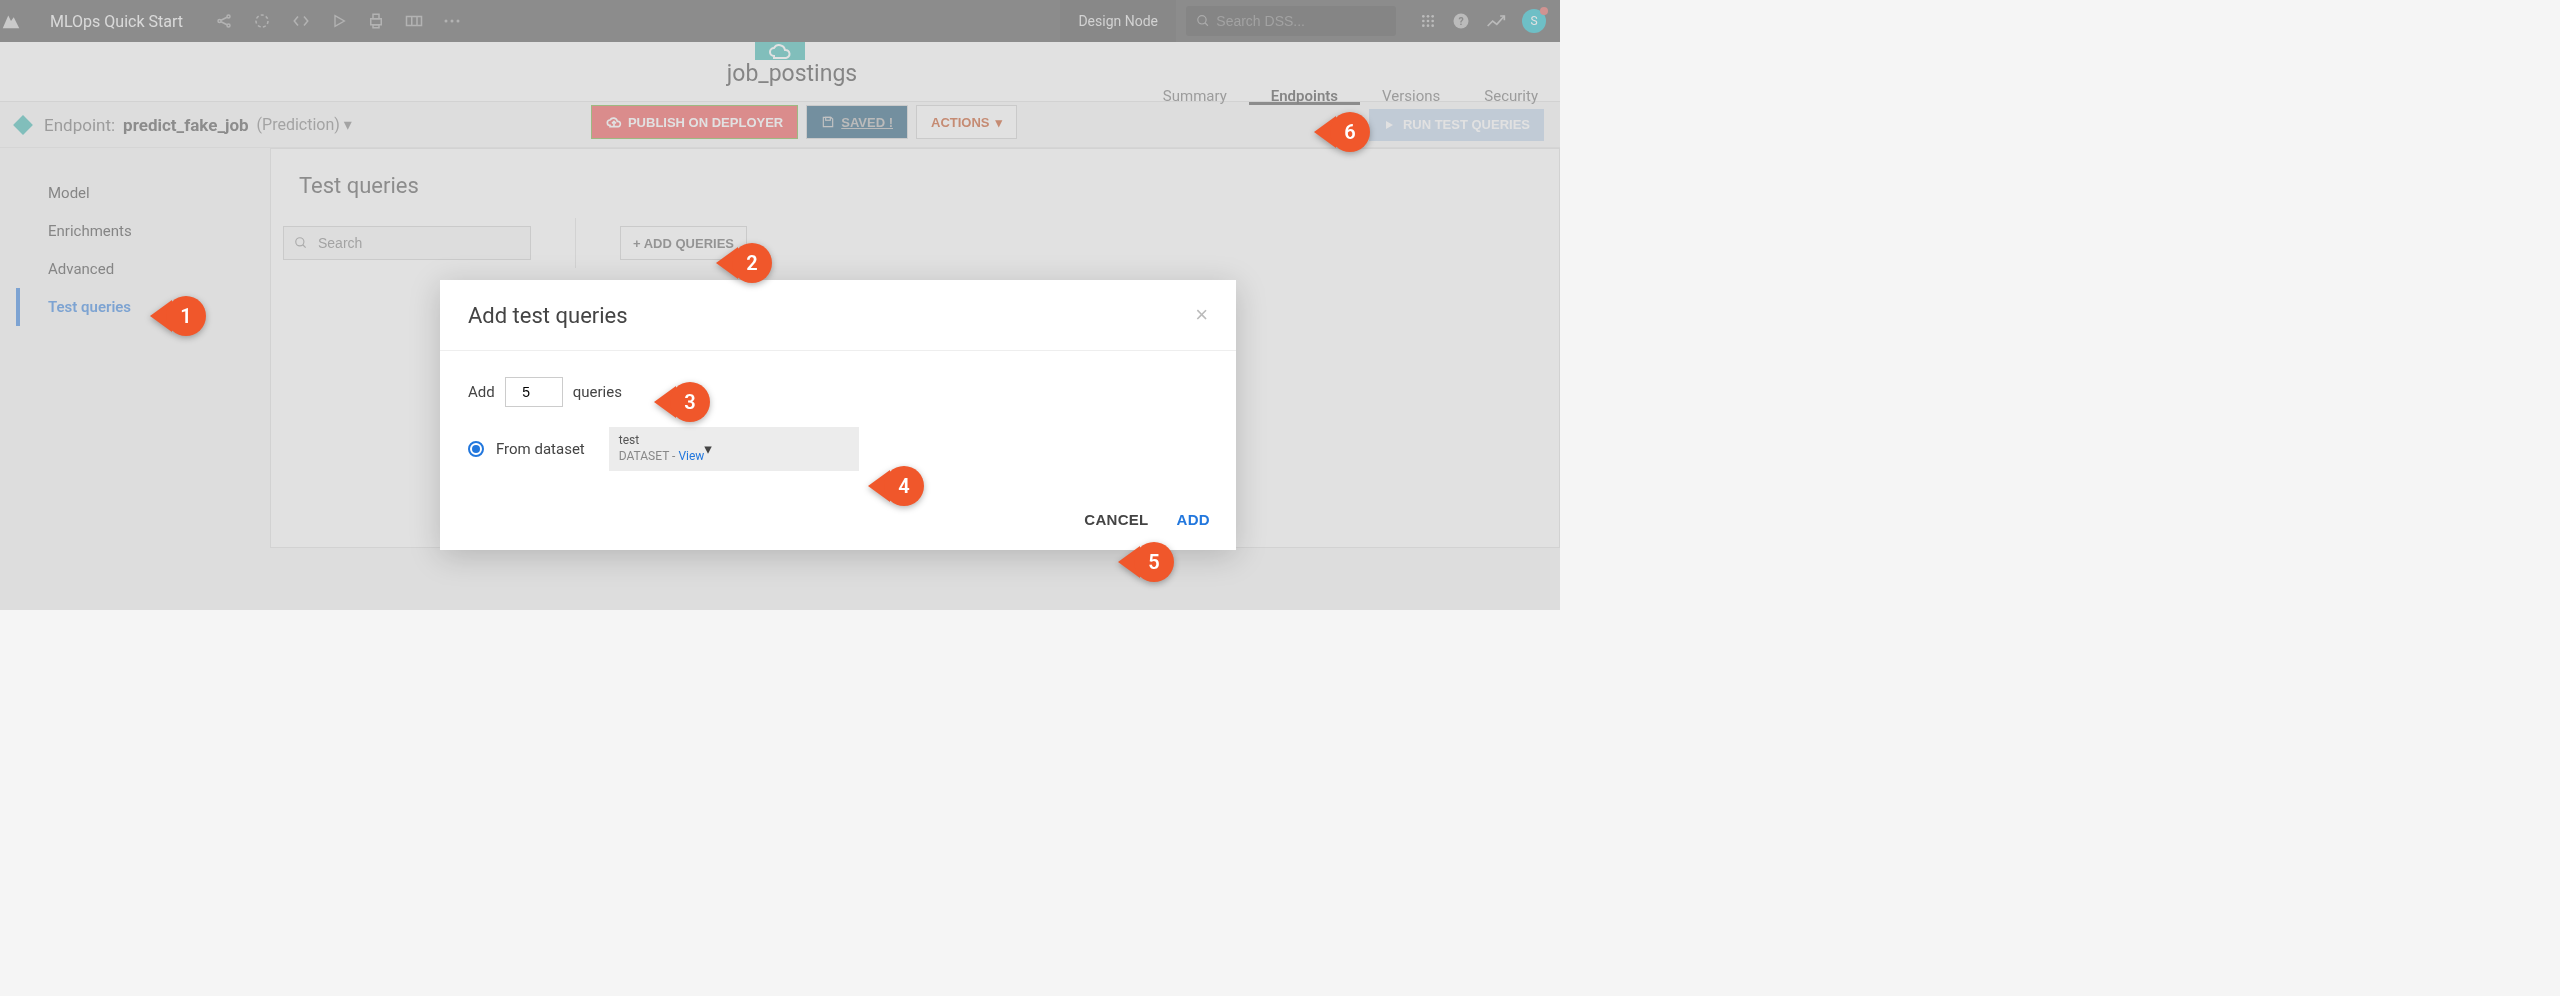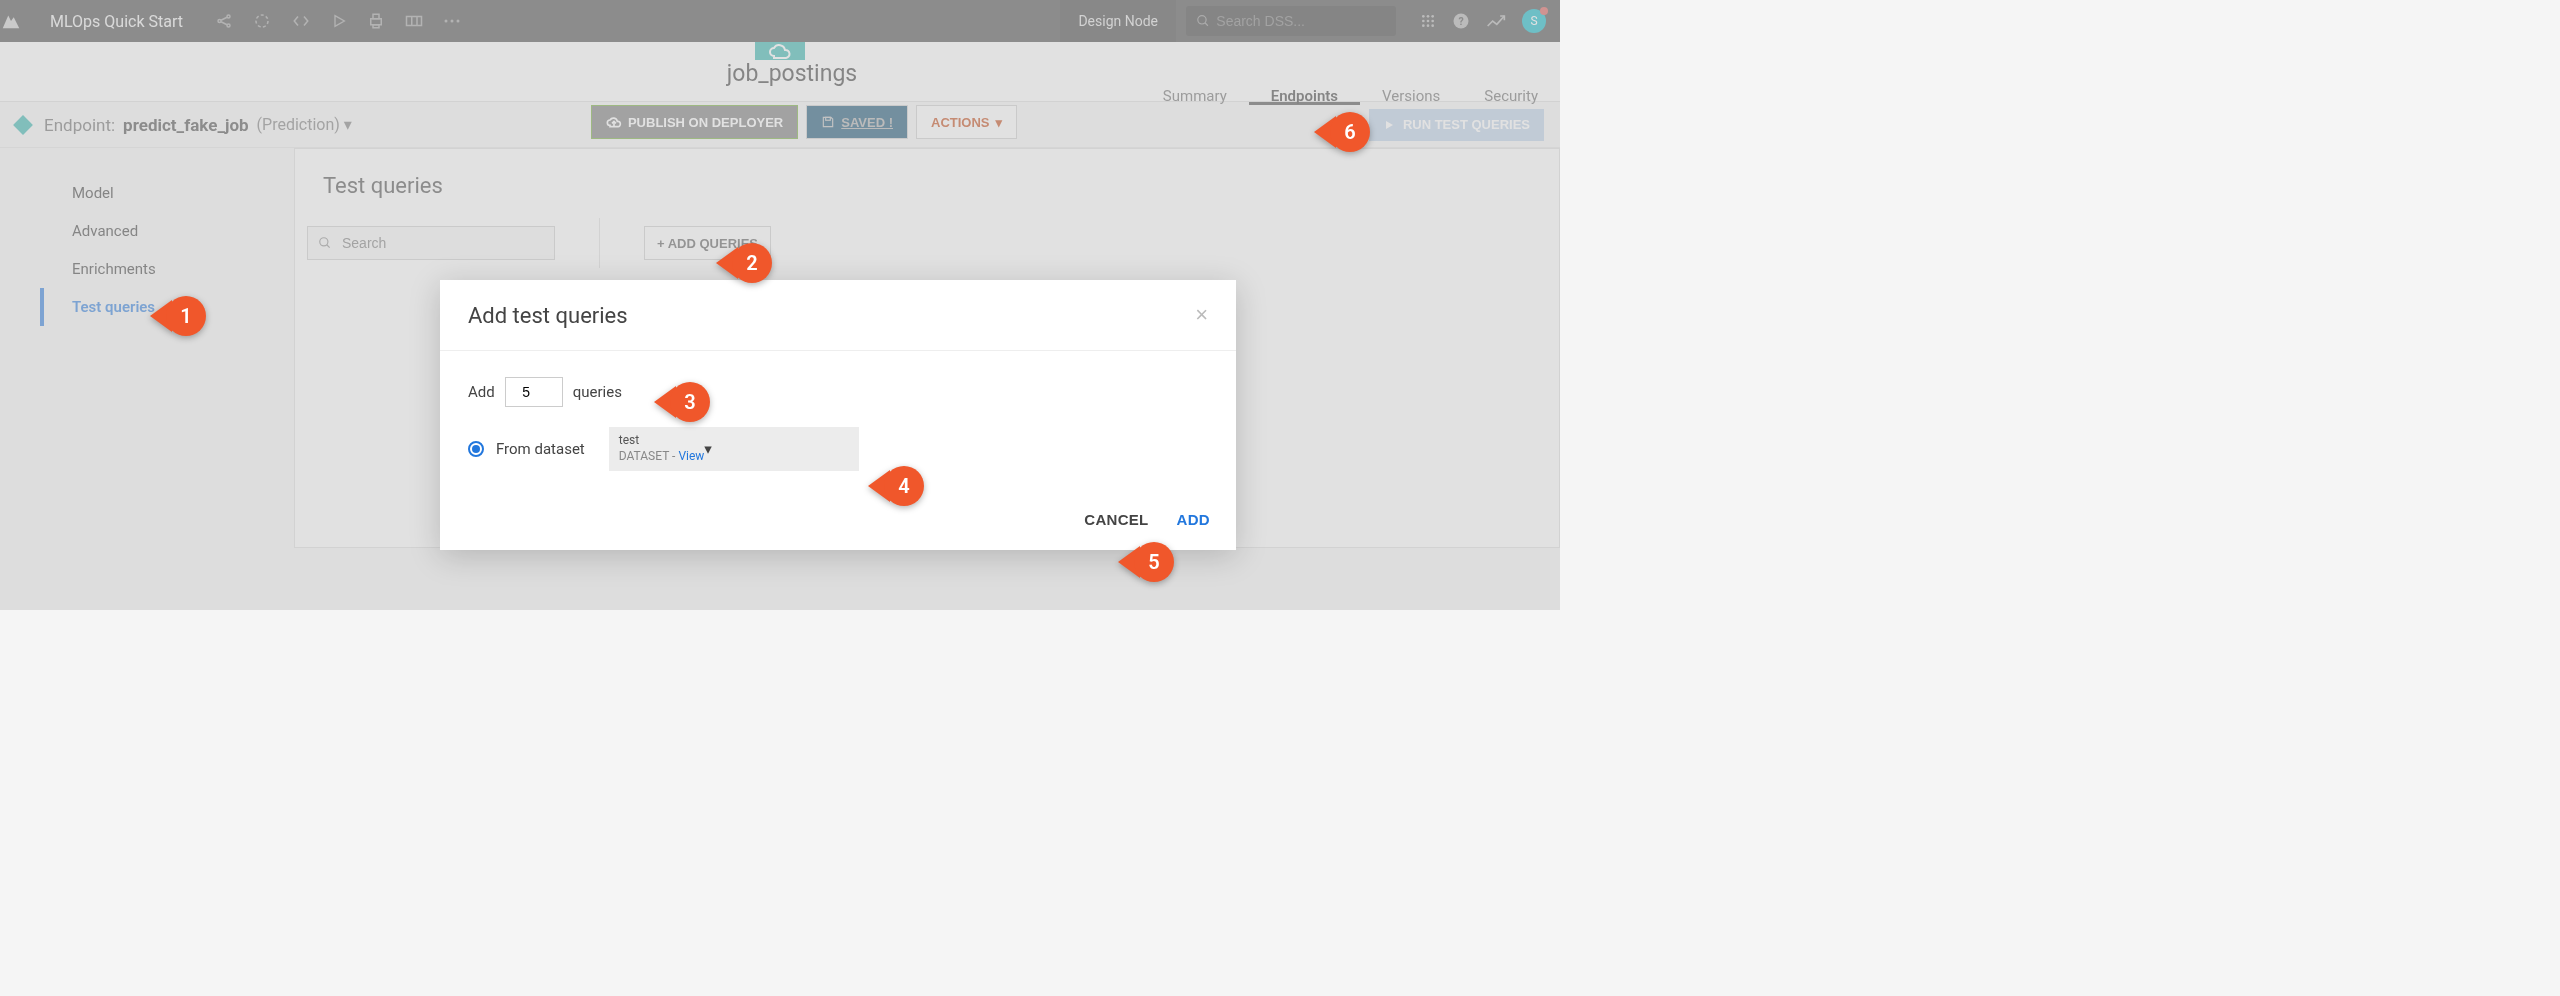--- a/index.html
+++ b/index.html
@@ -21,36 +21,36 @@
 
   
   .secondbar { height: 60px; background: #ffffff; border-bottom: 1px solid #ddd; display: flex; align-items: center; flex-direction: column; }
   .sb-left-icon { width: 50px; height: 60px; background: #2ab1ac; display: flex; align-items: center; justify-content: center; color: #fff; font-size: 20px; }
   .sb-title { font-size: 23px; color: #333; padding-left: 24px; }
   .sb-tabs { display: flex; margin-left: auto; height: 100%; }
   .sb-tab { padding: 0 22px; display: flex; align-items: center; color: #666; font-size: 15px; cursor: pointer; height:100%; }
   .sb-tab.active { font-weight: 600; color: #333; box-shadow: inset 0 -3px 0 #444; }
   .sb-buttons { display: flex; gap: 8px; padding: 0 14px; align-items: center; }
   .btn { height: 34px; display: inline-flex; align-items: center; padding: 0 14px; font-size: 13px; font-weight: 600; border: 1px solid #ccc; background: #fff; cursor: pointer; white-space: nowrap; }
-  .btn-publish { background: #737373; border-color: #6aa62e; color: #fff; margin-left: 48px; }
+  .btn-publish { background: #ef4444; border-color: #6aa62e; color: #fff; margin-left: 48px; }
   .btn-publish .ic { margin-right: 6px; }
   .btn-saved { color: #aaa; border-color: #ccc; background:#0c4a6e;text-decoration:underline;}
   .btn-actions { color: #c2410c; }
 
   
   .endpointbar { height: 46px; background: #f5f5f5; border-bottom: 1px solid #e5e5e5; display: flex; align-items: center; padding: 0 16px; gap: 8px; }
   .endpointbar .diamond { width: 14px; height: 14px; background: #2ab1ac; transform: rotate(45deg); margin-right: 6px; }
   .endpointbar .label { color: #666; font-size: 17px; }
   .endpointbar .name { font-weight: 700; color: #444; font-size: 17px; }
   .endpointbar .type { color: #777; font-size: 16px; }
   .btn-run { height: 32px; background: #b9cee6; color: #fff; border: none; padding: 0 14px; font-size: 13px; font-weight: 700; display: inline-flex; align-items: center; gap: 8px; }
 
   
   .body { display: flex; height: calc(100% - 148px); }
-  .sidebar { width: 270px; padding: 26px 16px; margin-left: 24px; }
+  .sidebar { width: 270px; padding: 26px 16px; }
   .side-item { padding: 10px 32px; font-size: 15px; color: #333; cursor: pointer; }
   .side-item.active { color: #2277dd; font-weight: 600; border-left: 4px solid #2277dd; padding-left: 28px; }
 
   .main { flex: 1; padding: 0; }
   .panel { background: #fff; border: 1px solid #ddd; margin: 0; min-height: 400px; }
   .panel h2 { font-size: 22px; font-weight: 400; padding: 24px 28px 20px; color: #444; }
   .panel-toolbar { display: flex; align-items: center; padding: 0 12px 12px; gap: 4px; }
   .searchbox { display: flex; align-items: center; border: 1px solid #ccc; background: #f7f7f7; height: 34px; width: 248px; }
   .searchbox .sic { width: 34px; text-align: center; color: #888; }
   .searchbox input { border: none; background: transparent; font-size: 14px; outline: none; flex: 1; }
@@ -237,22 +237,22 @@
       <svg width="12" height="12" viewBox="0 0 24 24" fill="#fff">
           <polygon points="6 4 20 12 6 20"></polygon>
         </svg>
       <span>RUN TEST QUERIES</span>
     </button>
   </div>
 
   <div class="body">
     <div class="sidebar">
       <div class="side-item">Model</div>
+      <div class="side-item">Enrichments</div>
       <div class="side-item">Advanced</div>
-      <div class="side-item">Enrichments</div>
       <div class="side-item active">Test queries</div>
     </div>
     <div class="main">
       <div class="panel">
         <h2>Test queries</h2>
         <div class="panel-toolbar">
           <div class="searchbox">
             <span class="sic">
               <svg width="14" height="14" viewBox="0 0 24 24" fill="none" stroke="#888" stroke-width="2" style="margin:auto">
                   <circle cx="10" cy="10" r="7"></circle>

